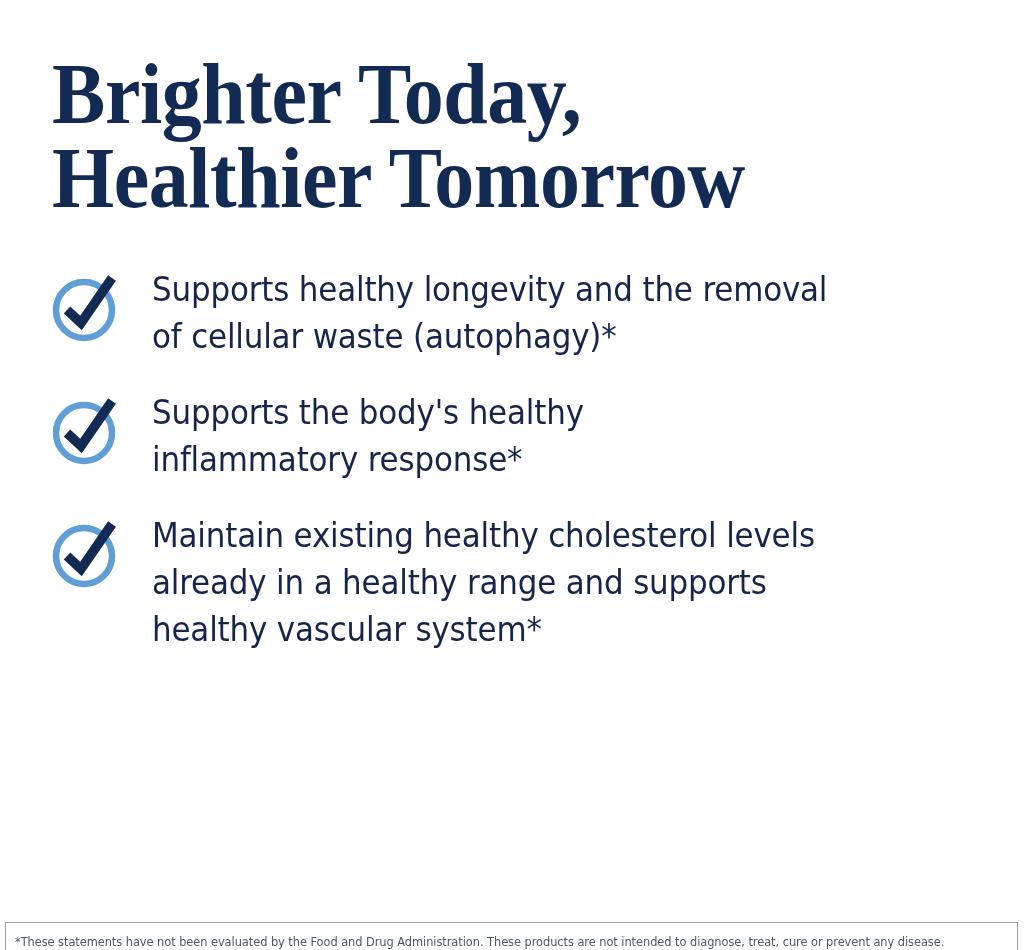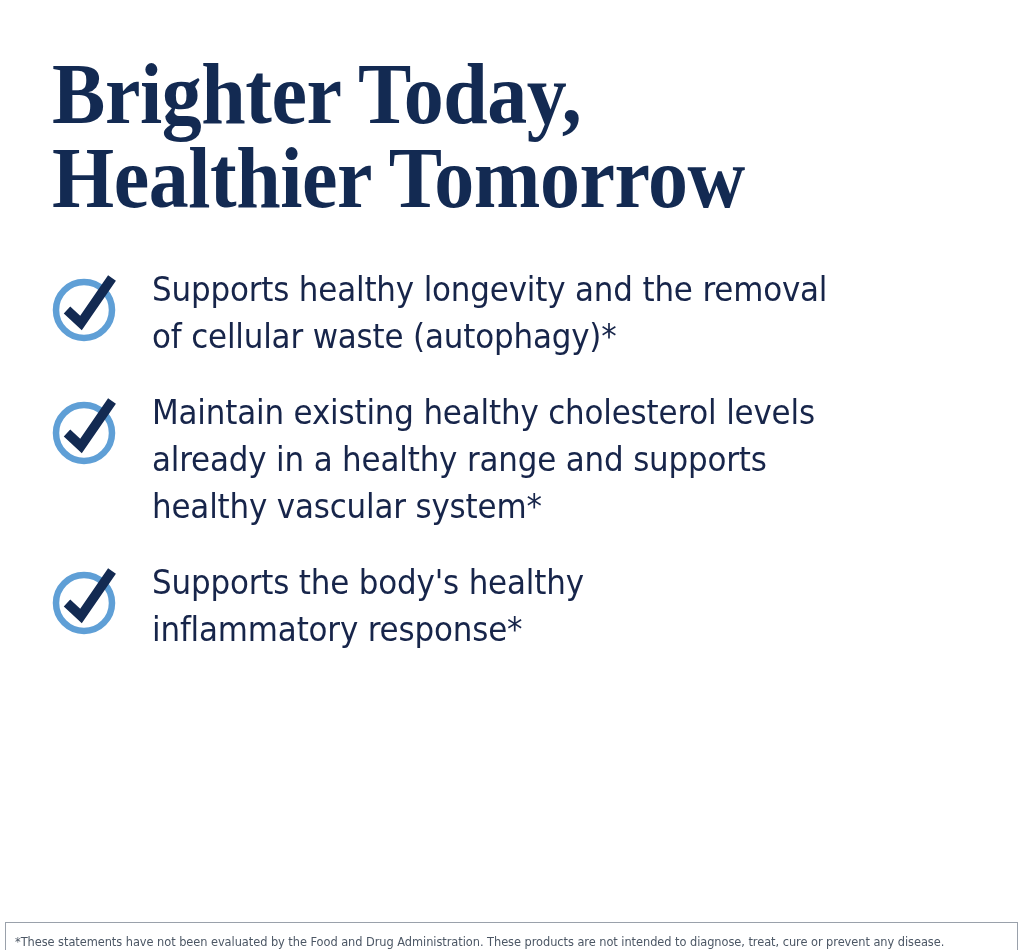--- a/index.html
+++ b/index.html
@@ -130,34 +130,34 @@
 
 
 
     <div class="benefit-row">
       <span class="check-icon">
         <svg viewBox="0 0 68 68" xmlns="http://www.w3.org/2000/svg">
           <circle cx="32" cy="38" r="28" fill="none" stroke="#5f9fd6" stroke-width="6.5"></circle>
           <path d="M15 38 L29 51 L60 6" fill="none" stroke="#132a52" stroke-width="9.5" stroke-linecap="butt" stroke-linejoin="miter"></path>
         </svg>
       </span>
-      <span class="benefit-text">Maintain existing healthy cholesterol levels
-already in a healthy range and supports
-healthy vascular system*</span>
+      <span class="benefit-text">Supports the body's healthy
+inflammatory response*</span>
     </div>
 
     <div class="benefit-row">
       <span class="check-icon">
         <svg viewBox="0 0 68 68" xmlns="http://www.w3.org/2000/svg">
           <circle cx="32" cy="38" r="28" fill="none" stroke="#5f9fd6" stroke-width="6.5"></circle>
           <path d="M15 38 L29 51 L60 6" fill="none" stroke="#132a52" stroke-width="9.5" stroke-linecap="butt" stroke-linejoin="miter"></path>
         </svg>
       </span>
-      <span class="benefit-text">Supports the body's healthy
-inflammatory response*</span>
+      <span class="benefit-text">Maintain existing healthy cholesterol levels
+already in a healthy range and supports
+healthy vascular system*</span>
     </div>
 
   </div>
 
   <div class="disclaimer-box">
     <span class="disclaimer-text">*These statements have not been evaluated by the Food and Drug Administration. These products are not intended to diagnose, treat, cure or prevent any disease.</span>
   </div>
 
 </div>
 

